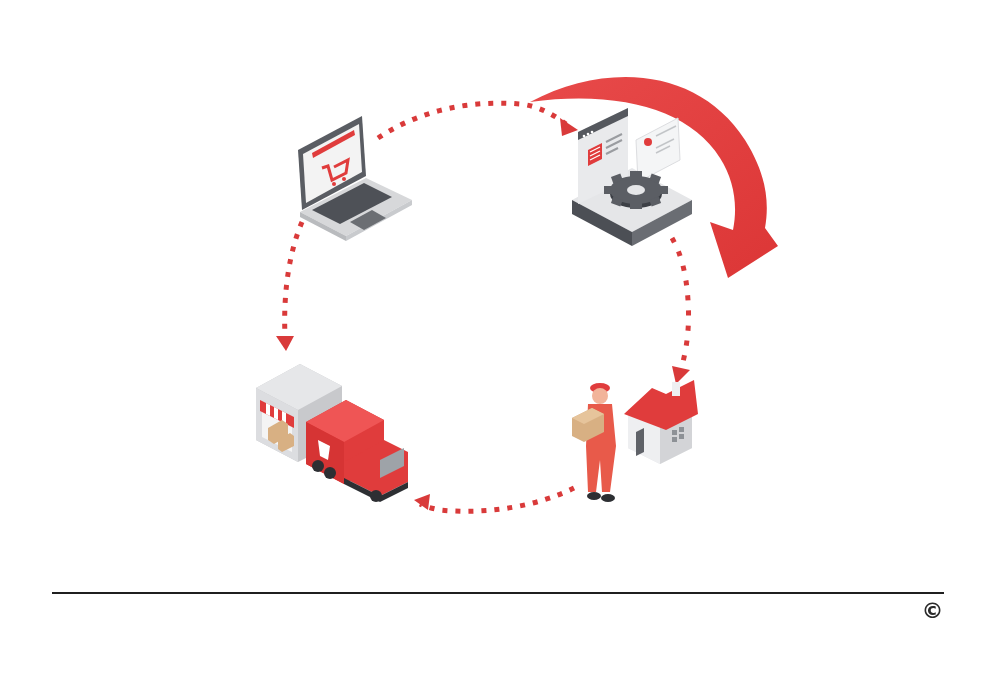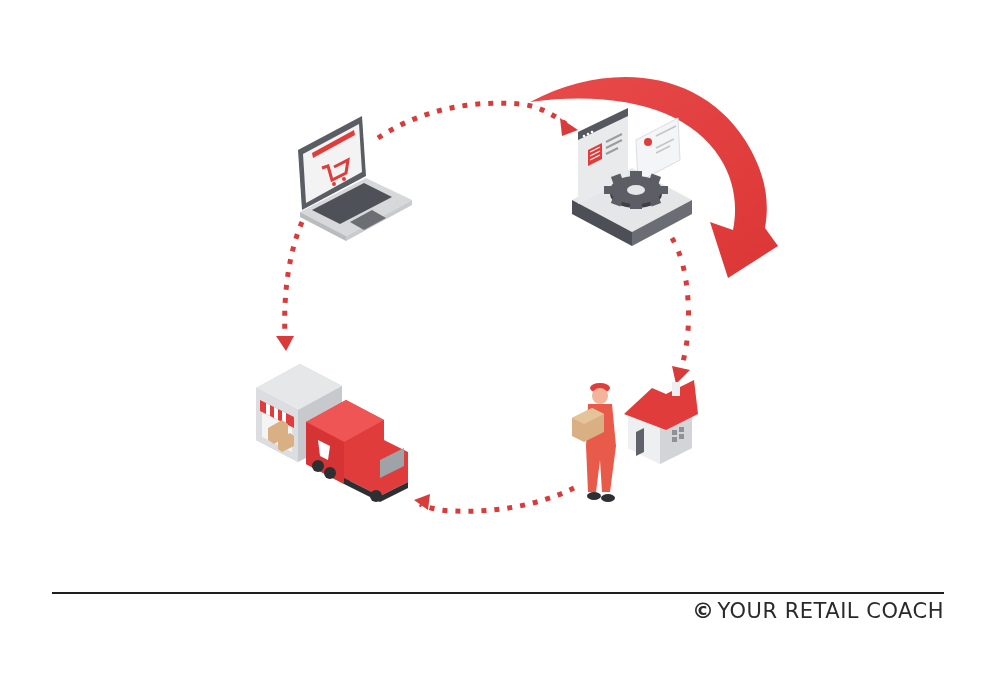--- a/index.html
+++ b/index.html
@@ -146,14 +146,13 @@
     <polygon points="572,418 592,408 604,414 604,432 584,442 572,436" fill="#d8b083"></polygon>
     <polygon points="572,418 592,408 604,414 584,424" fill="#e6c49b"></polygon>
     <ellipse cx="594" cy="496" rx="7" ry="4" fill="#2d2f33"></ellipse>
     <ellipse cx="608" cy="498" rx="7" ry="4" fill="#2d2f33"></ellipse>
   </g>
 </svg>
 
 <div class="footer-rule"></div>
 <div class="footer-brand">
   <span class="copy-mark">©</span>
-  <span>YOUR RETAIL COACH</span>
 </div>
 
 </body></html>

